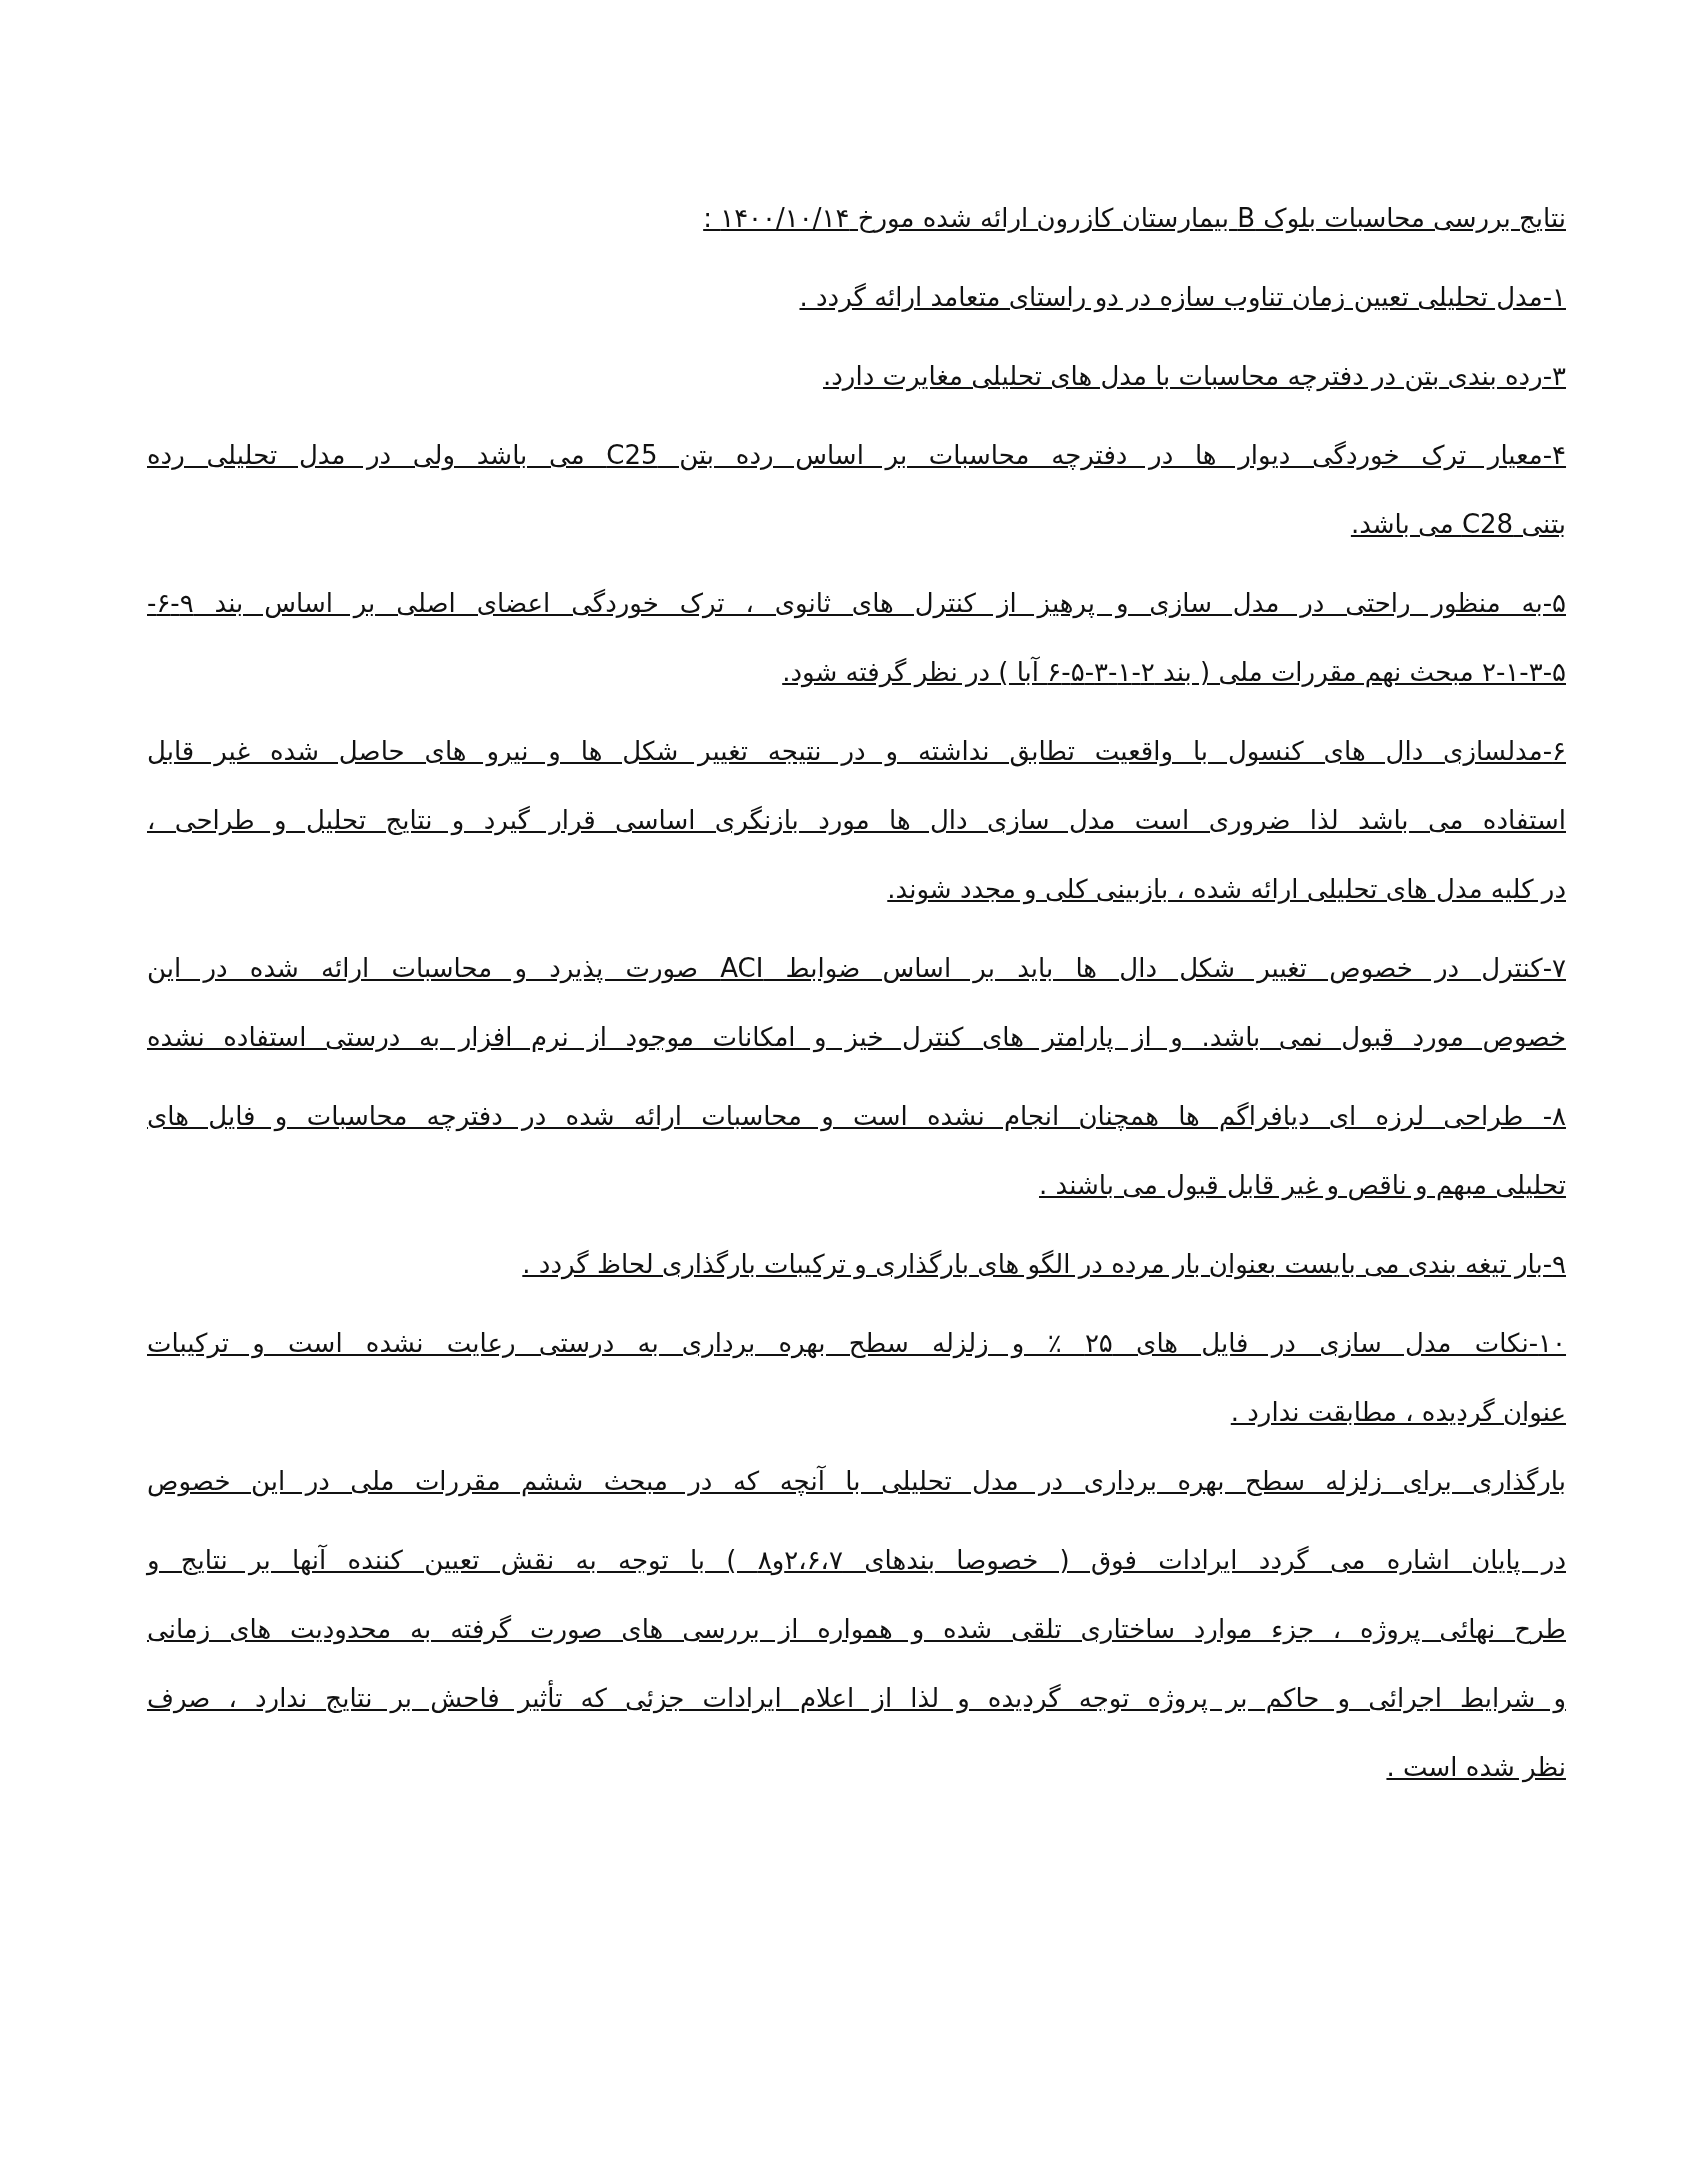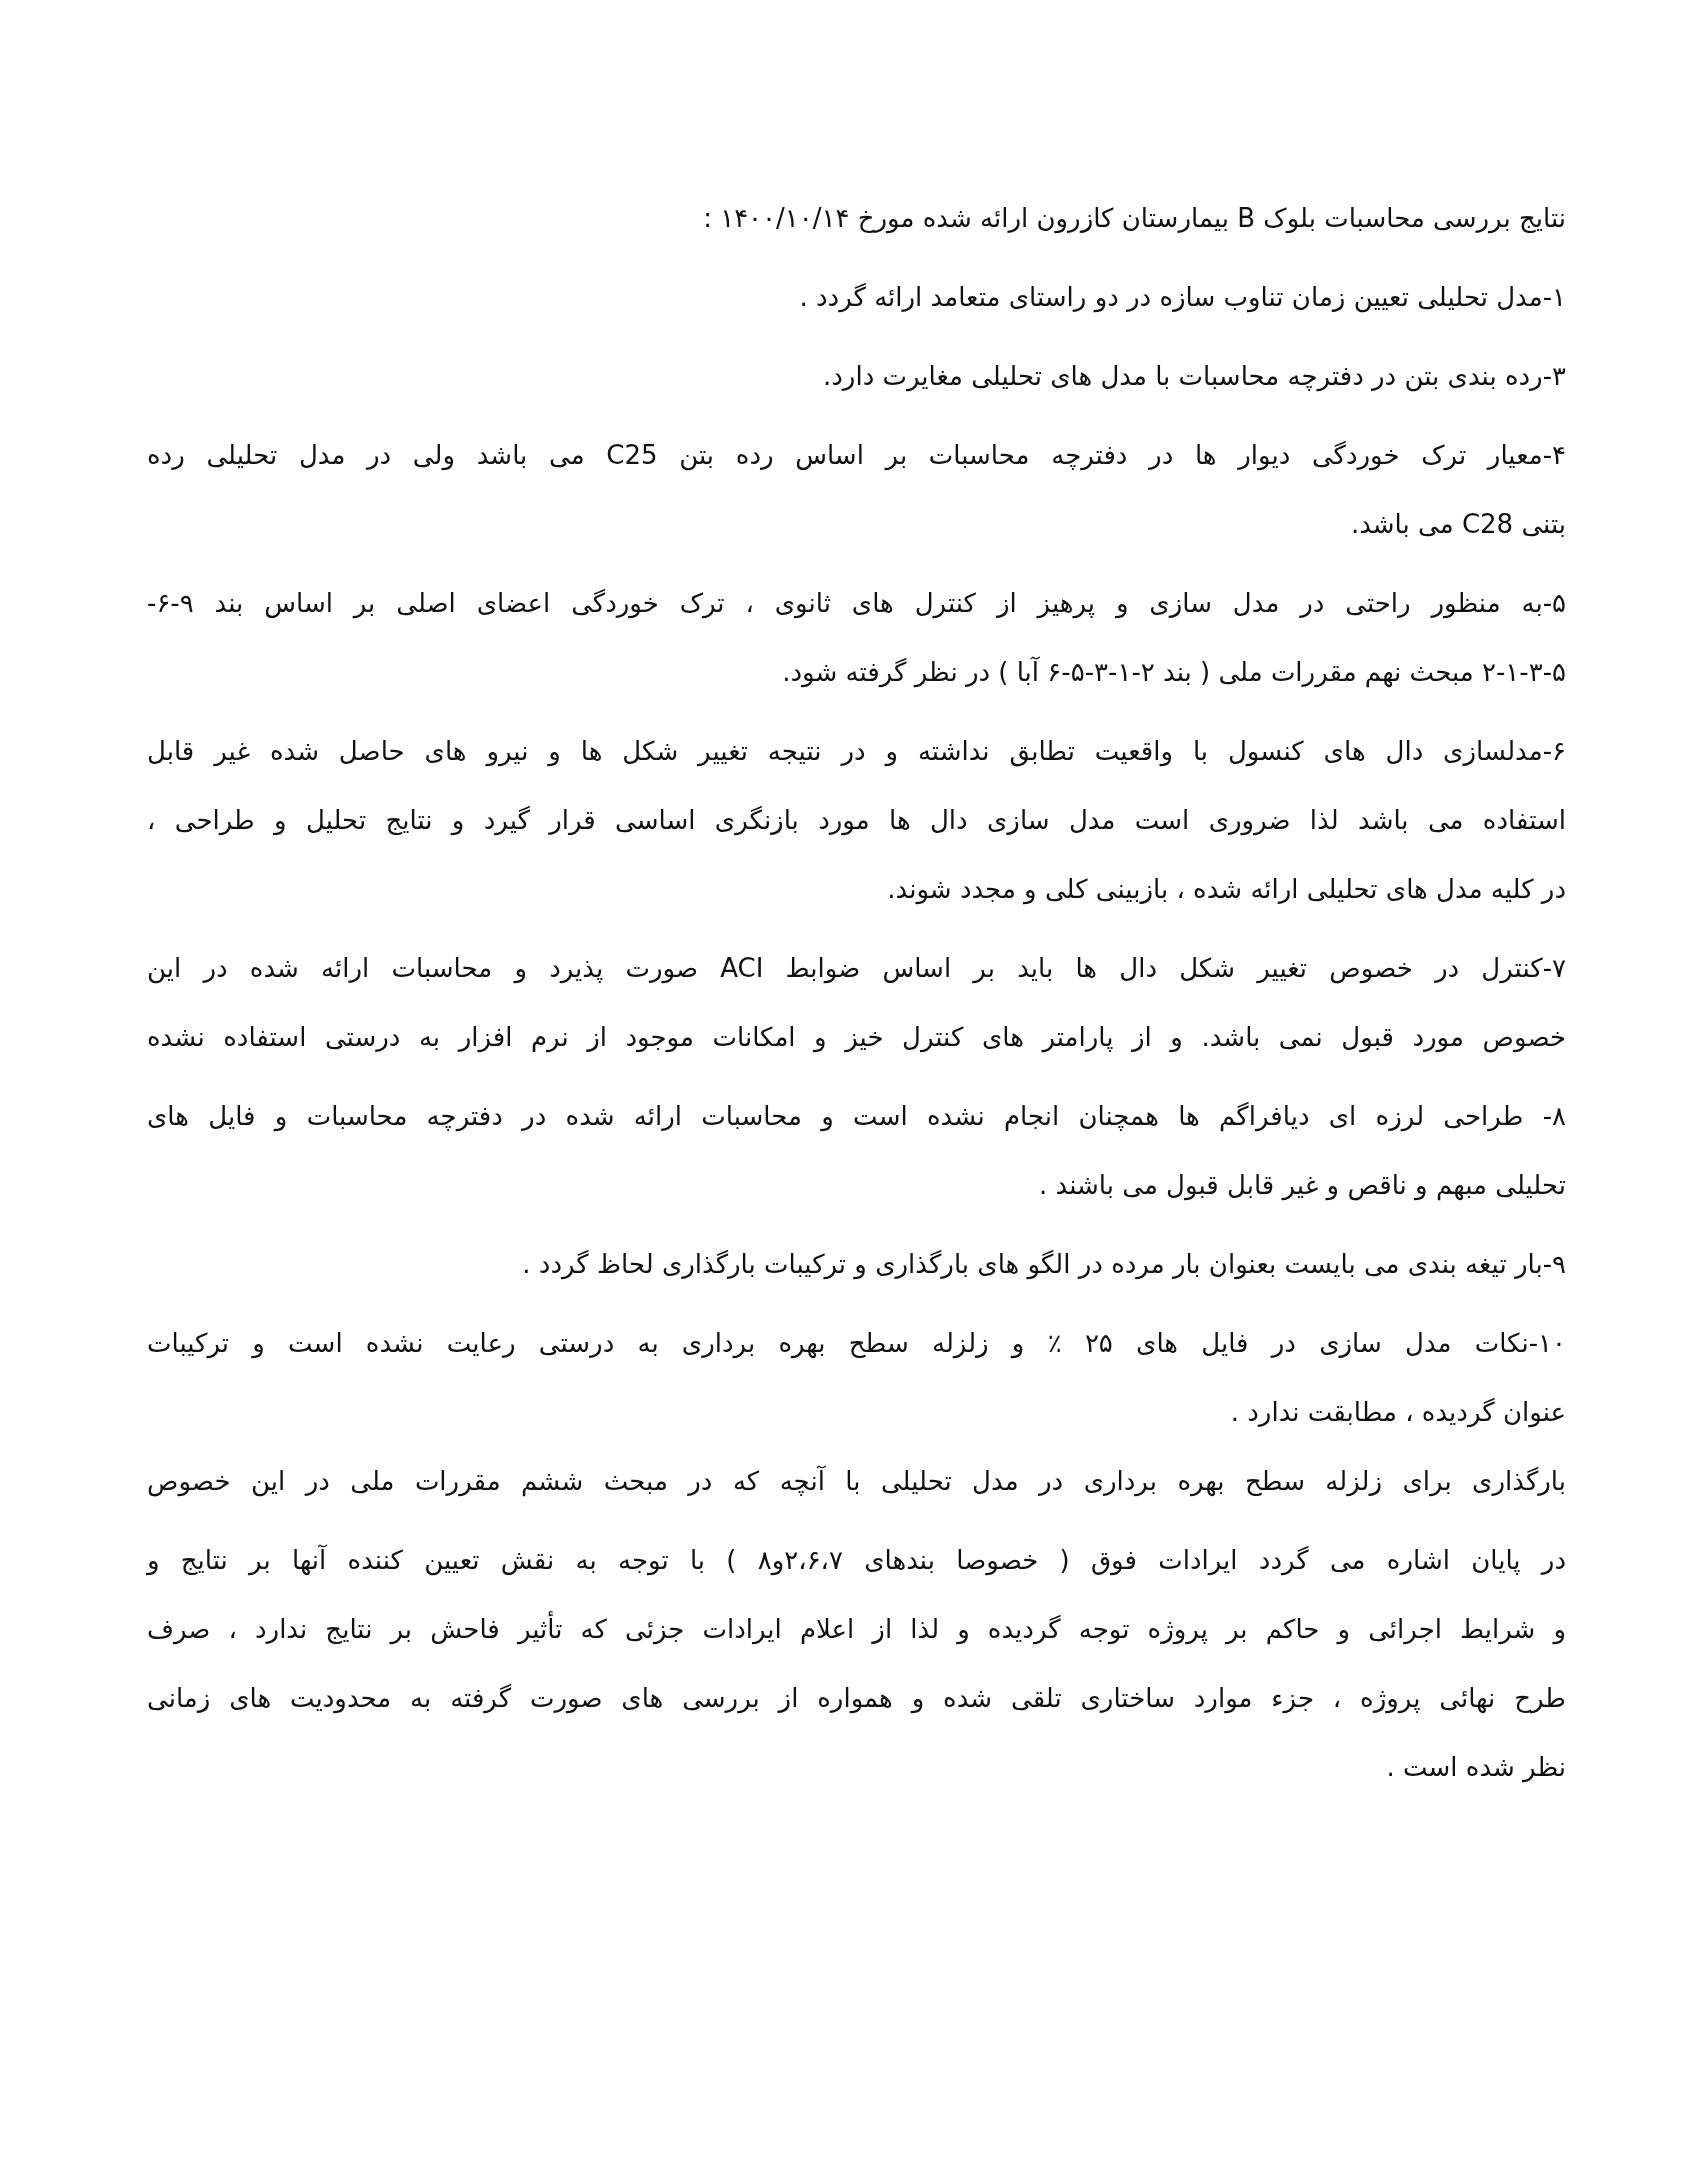--- a/index.html
+++ b/index.html
@@ -17,20 +17,21 @@
     unicode-bidi: embed;
     padding: 184px 117px 0 147px;
     overflow: hidden;
     font-family: "DejaVu Sans", "DejaVu Serif", sans-serif;
     font-size: 26px;
     color: #111111;
   }
   .para {
     margin: 0 0 10px 0;
     padding: 0;
+    text-decoration: underline;
   }
   .line {
     display: block;
     line-height: 69px;
     text-align: justify;
     text-align-last: justify;
     white-space: normal;
   }
   .line.last {
     text-align-last: auto; 
@@ -74,19 +75,19 @@
       <p class="para">
         <span class="line last">۹-بار تیغه بندی می بایست بعنوان بار مرده در الگو های بارگذاری و ترکیبات بارگذاری لحاظ گردد .</span>
       </p>
       <p class="para">
         <span class="line">۱۰-نکات مدل سازی در فایل های ۲۵ ٪ و زلزله سطح بهره برداری به درستی رعایت نشده است و ترکیبات</span>
         <span class="line last">عنوان گردیده ، مطابقت ندارد .</span>
         <span class="line">بارگذاری برای زلزله سطح بهره برداری در مدل تحلیلی با آنچه که در مبحث ششم مقررات ملی در این خصوص</span>
       </p>
       <p class="para">
         <span class="line">در پایان اشاره می گردد ایرادات فوق ( خصوصا بندهای ۲،۶،۷و۸ ) با توجه به نقش تعیین کننده آنها بر نتایج و</span>
+        <span class="line">طرح نهائی پروژه ، جزء موارد ساختاری تلقی شده و همواره از بررسی های صورت گرفته به محدودیت های زمانی</span>
         <span class="line">و شرایط اجرائی و حاکم بر پروژه توجه گردیده و لذا از اعلام ایرادات جزئی که تأثیر فاحش بر نتایج ندارد ، صرف</span>
-        <span class="line">طرح نهائی پروژه ، جزء موارد ساختاری تلقی شده و همواره از بررسی های صورت گرفته به محدودیت های زمانی</span>
         <span class="line last">نظر شده است .</span>
       </p>
     </div>
 </div>
 
 
 </body></html>

